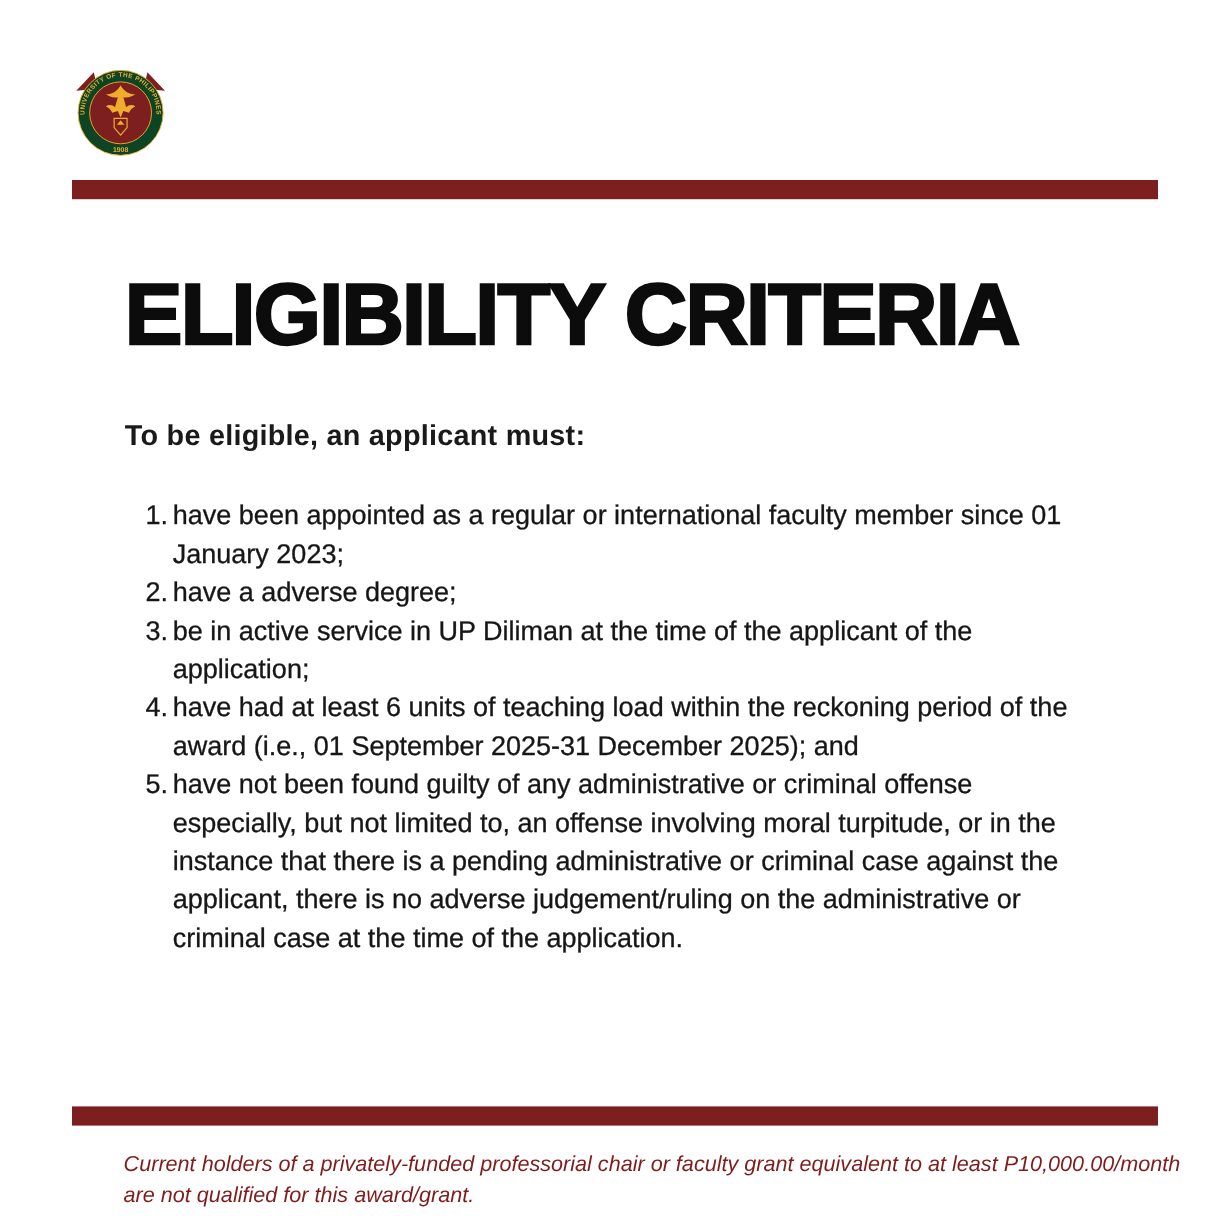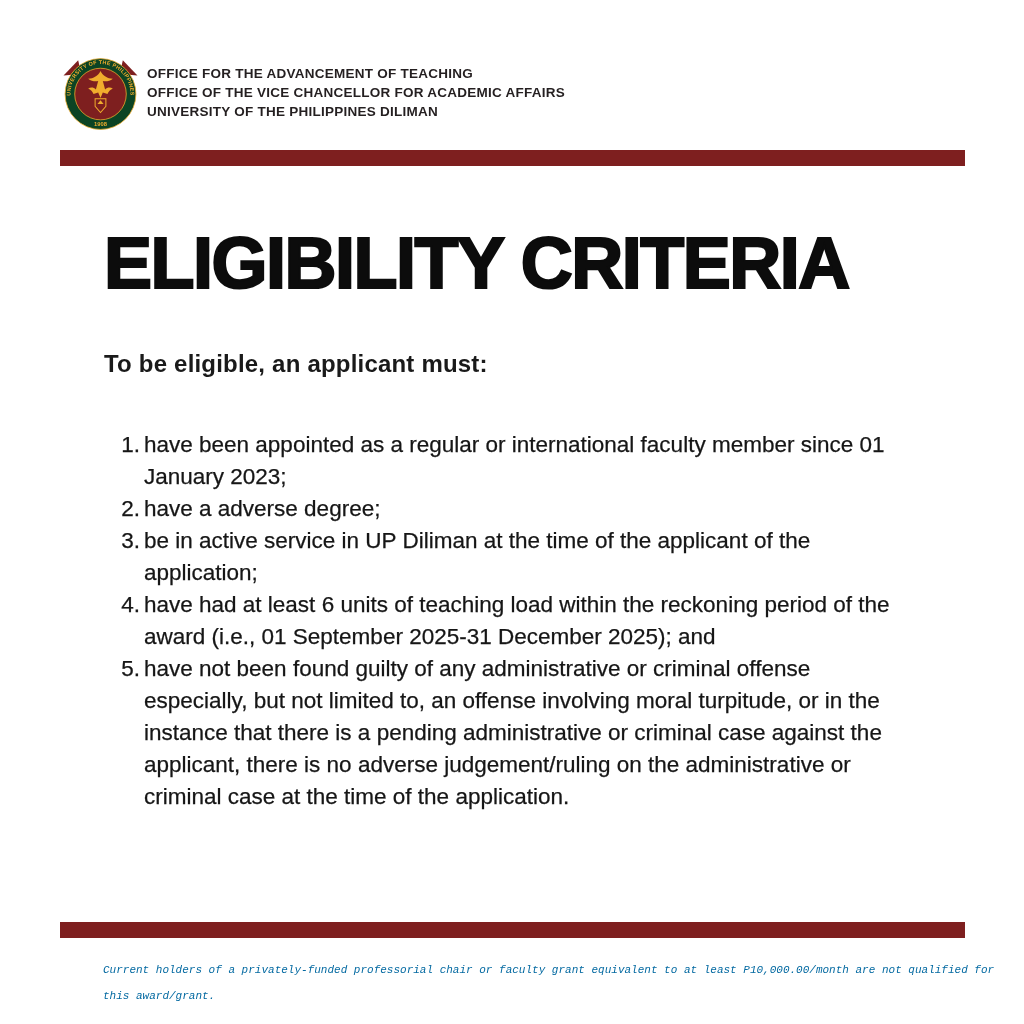--- a/index.html
+++ b/index.html
@@ -69,21 +69,21 @@
     font-size: 24px;
     font-weight: 700;
     color: #1a1a1a;
     letter-spacing: 0.2px;
   }
 
   
   .criteria {
     position: absolute;
     left: 108px;
-    top: 429px;
+    top: 414px;
     width: 800px;
     list-style: none;
     counter-reset: crit;
     font-size: 22.5px;
     line-height: 32px;
     color: #161616;
     -webkit-text-stroke: 0.25px #161616;
   }
   .criteria li {
     counter-increment: crit;
@@ -98,25 +98,24 @@
     width: 32px;
     text-align: right;
   }
 
   
   .footnote {
     position: absolute;
     left: 103px;
     top: 957px;
     width: 900px;
-    font-size: 11px;
+    font-size: 18px;
     font-style: italic;
     line-height: 26px;
-    color: #0369a1;
-    font-family: Liberation Mono, monospace;
+    color: #7f1d1d;
   }
 </style>
 </head>
 <body>
 
 <div class="page">
 
   <header class="header">
     <svg class="logo" viewBox="0 0 100 100" aria-hidden="true">
 
@@ -131,25 +130,20 @@
       <text font-size="7" font-weight="bold" letter-spacing="0.4" fill="#f0ad2d">
         <textPath href="#sealArc" startOffset="50%" text-anchor="middle">UNIVERSITY OF THE PHILIPPINES</textPath>
       </text>
       <text x="50" y="94" text-anchor="middle" font-size="7.5" font-weight="bold" fill="#f0ad2d">1908</text>
 
       <path d="M50 22 C47 28 41 32 34 32 C38 35 43 36 47 35 L44 46 C41 43 37 43 34 45 C37 46 40 49 41 52 L47 50 L50 57 L53 50 L59 52 C60 49 63 46 66 45 C63 43 59 43 56 46 L53 35 C57 36 62 35 66 32 C59 32 53 28 50 22 Z" fill="#f0ad2d"></path>
 
       <path d="M43 58 L57 58 L57 68 L50 76 L43 68 Z" fill="#7e1f1f" stroke="#f0ad2d" stroke-width="1.3"></path>
       <path d="M46 65 L50 60 L54 65 Z" fill="#f0ad2d"></path>
     </svg>
-    <div class="header-lines">
-      <div class="header-line">OFFICE FOR THE ADVANCEMENT OF TEACHING</div>
-      <div class="header-line">OFFICE OF THE VICE CHANCELLOR FOR ACADEMIC AFFAIRS</div>
-      <div class="header-line">UNIVERSITY OF THE PHILIPPINES DILIMAN</div>
-    </div>
   </header>
 
   <div class="bar bar-top"></div>
 
   <h1 class="title">ELIGIBILITY CRITERIA</h1>
 
   <p class="intro">To be eligible, an applicant must:</p>
 
   <ol class="criteria">
     <li>have been appointed as a regular or international faculty member since 01 January 2023;</li>

